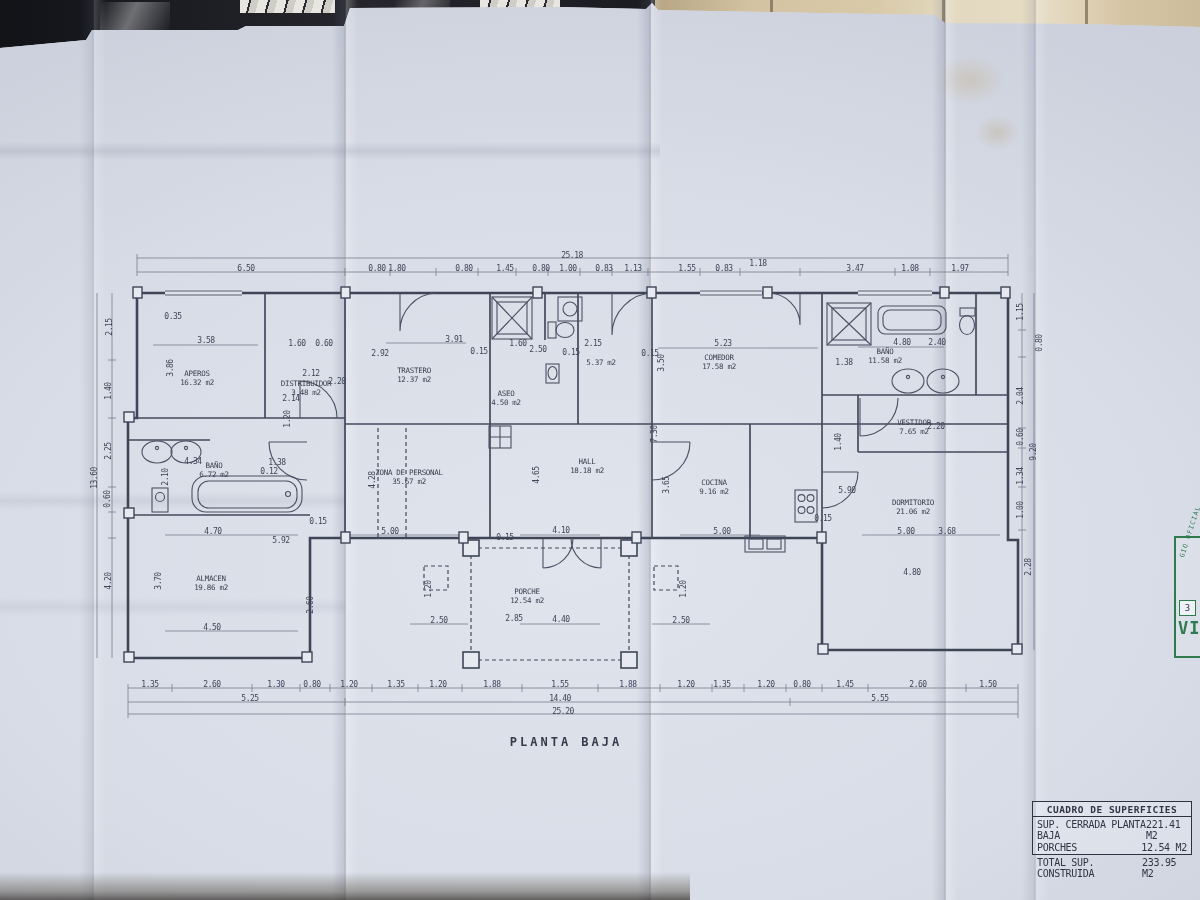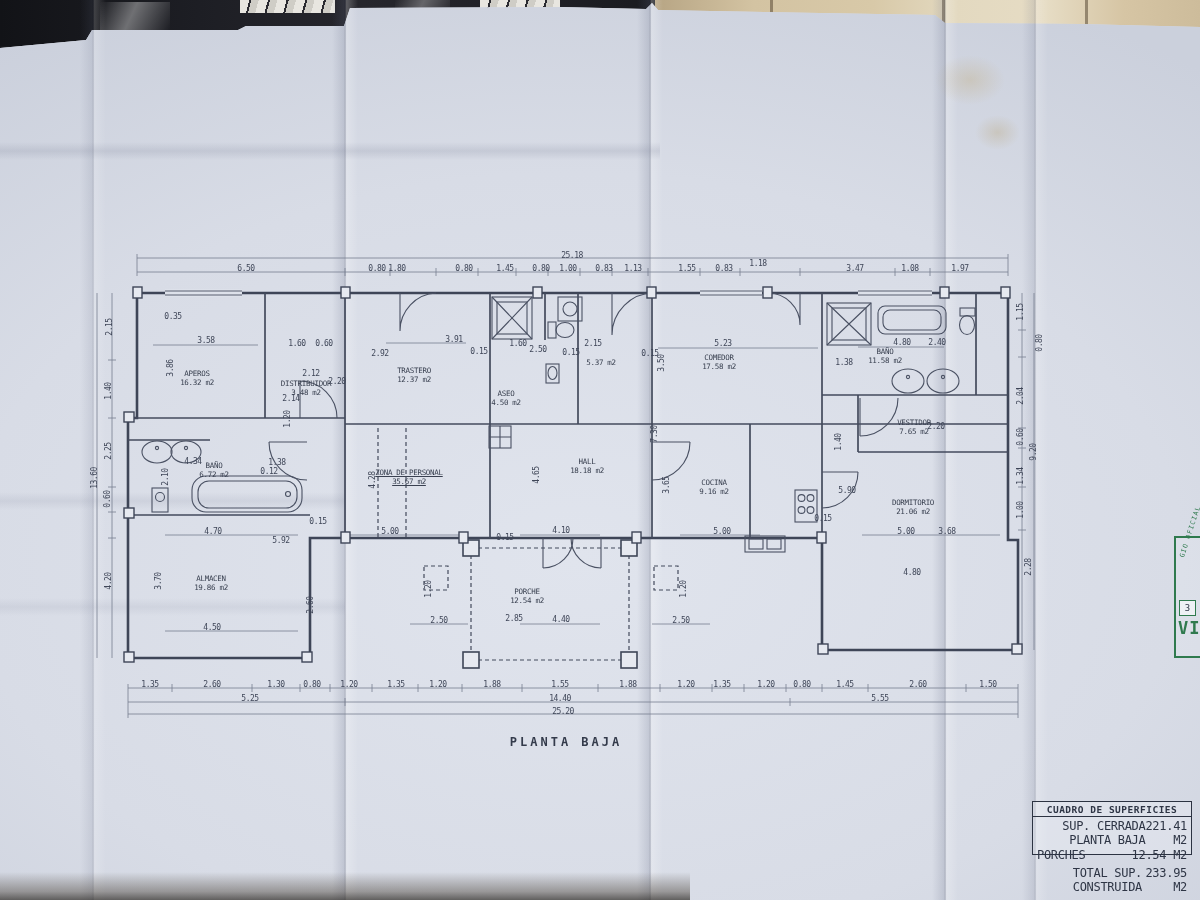--- a/index.html
+++ b/index.html
@@ -34,22 +34,22 @@
   .dim.v{transform:translate(-50%,-50%) rotate(-90deg);}
   .room{position:absolute;transform:translate(-50%,-50%);text-align:center;color:#394050;
         font-size:7.5px;line-height:9px;white-space:nowrap;letter-spacing:-0.3px;}
   .plan-title{position:absolute;left:566px;top:742px;transform:translate(-50%,-50%);
         font-size:12px;letter-spacing:3px;color:#343b4b;font-weight:bold;}
   
   .sup-table{position:absolute;left:1032px;top:801px;width:158px;height:52px;
      border:1.5px solid #2c3342;background:rgba(238,240,246,.35);color:#2e3545;}
   .sup-title{font-size:9.5px;font-weight:bold;text-align:center;letter-spacing:.5px;
      border-bottom:1.3px solid #2c3342;padding:2px 0 1px;}
-  .sup-row{display:flex;justify-content:space-between;font-size:12px;letter-spacing:-0.3px;
-     padding:1.5px 4px 0 4px;text-align:right;}
+  .sup-row{display:flex;justify-content:space-between;font-size:10px;letter-spacing:-0.3px;
+     padding:1.5px 4px 0 4px;}
   .sup-row.total{margin-top:2px;}
   
   .stamp{position:absolute;left:1174px;top:536px;width:60px;height:118px;
      border:2px solid #2f7a4e;color:#2f7a4e;background:rgba(255,255,255,.12);}
   .stamp-arc{position:absolute;left:2px;top:18px;font-size:6.5px;letter-spacing:1px;
      transform:rotate(-72deg);transform-origin:left top;white-space:nowrap;}
   .stamp-box{position:absolute;left:3px;top:62px;width:15px;height:14px;border:1.5px solid #2f7a4e;
      background:#eef1f5;font-size:9px;text-align:center;line-height:14px;color:#2e3545;}
   .stamp-big{position:absolute;left:2px;top:80px;font-size:17px;font-weight:bold;letter-spacing:1px;}
 </style>
@@ -366,21 +366,21 @@
         <div>17.58 m2</div>
       </div>
       <div class="room" style="left: 885px; top: 356px;">
         <div>BAÑO</div>
         <div>11.58 m2</div>
       </div>
       <div class="room" style="left: 914px; top: 427px;">
         <div>VESTIDOR</div>
         <div>7.65 m2</div>
       </div>
-      <div class="room" style="left: 409px; top: 477px; text-decoration: underline;">
+      <div class="room" style="left: 409px; top: 477px;">
         <div>ZONA DE PERSONAL</div>
         <div>35.67 m2</div>
       </div>
       <div class="room" style="left: 587px; top: 466px;">
         <div>HALL</div>
         <div>18.18 m2</div>
       </div>
       <div class="room" style="left: 714px; top: 487px;">
         <div>COCINA</div>
         <div>9.16 m2</div>

